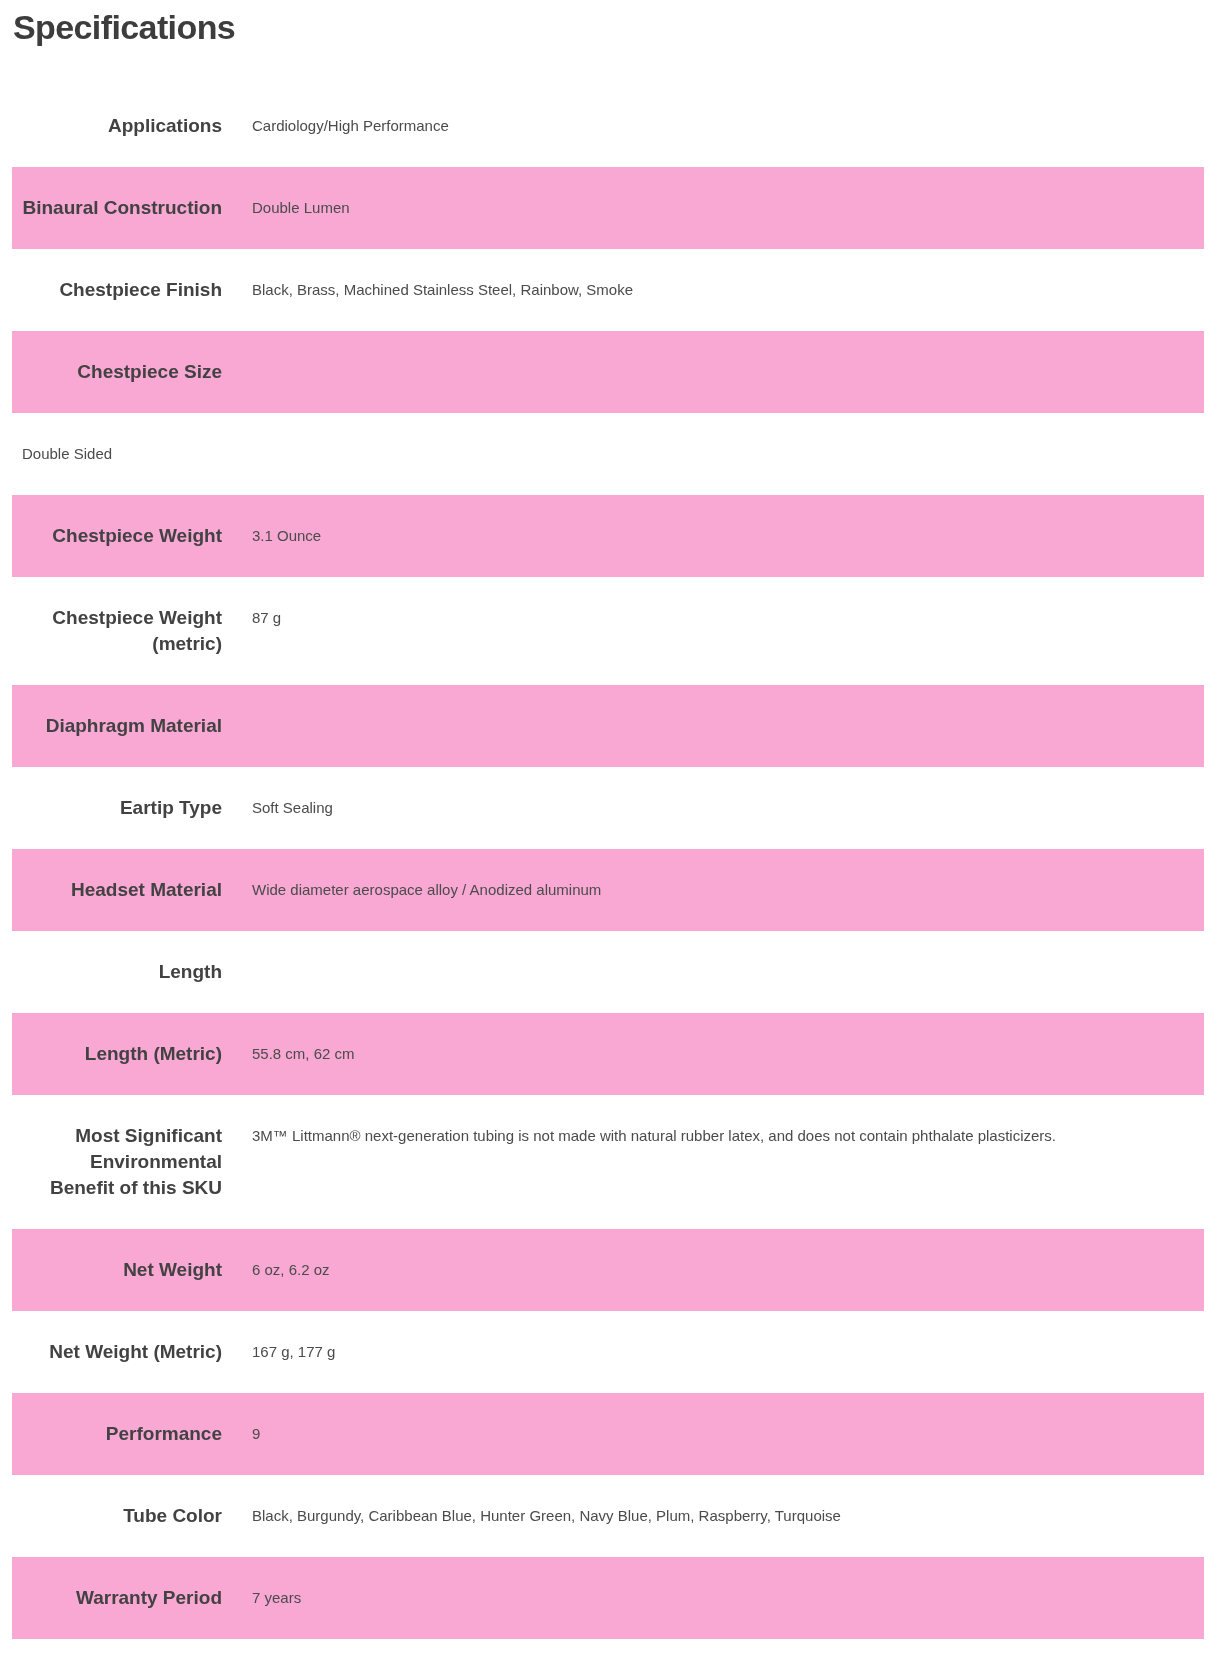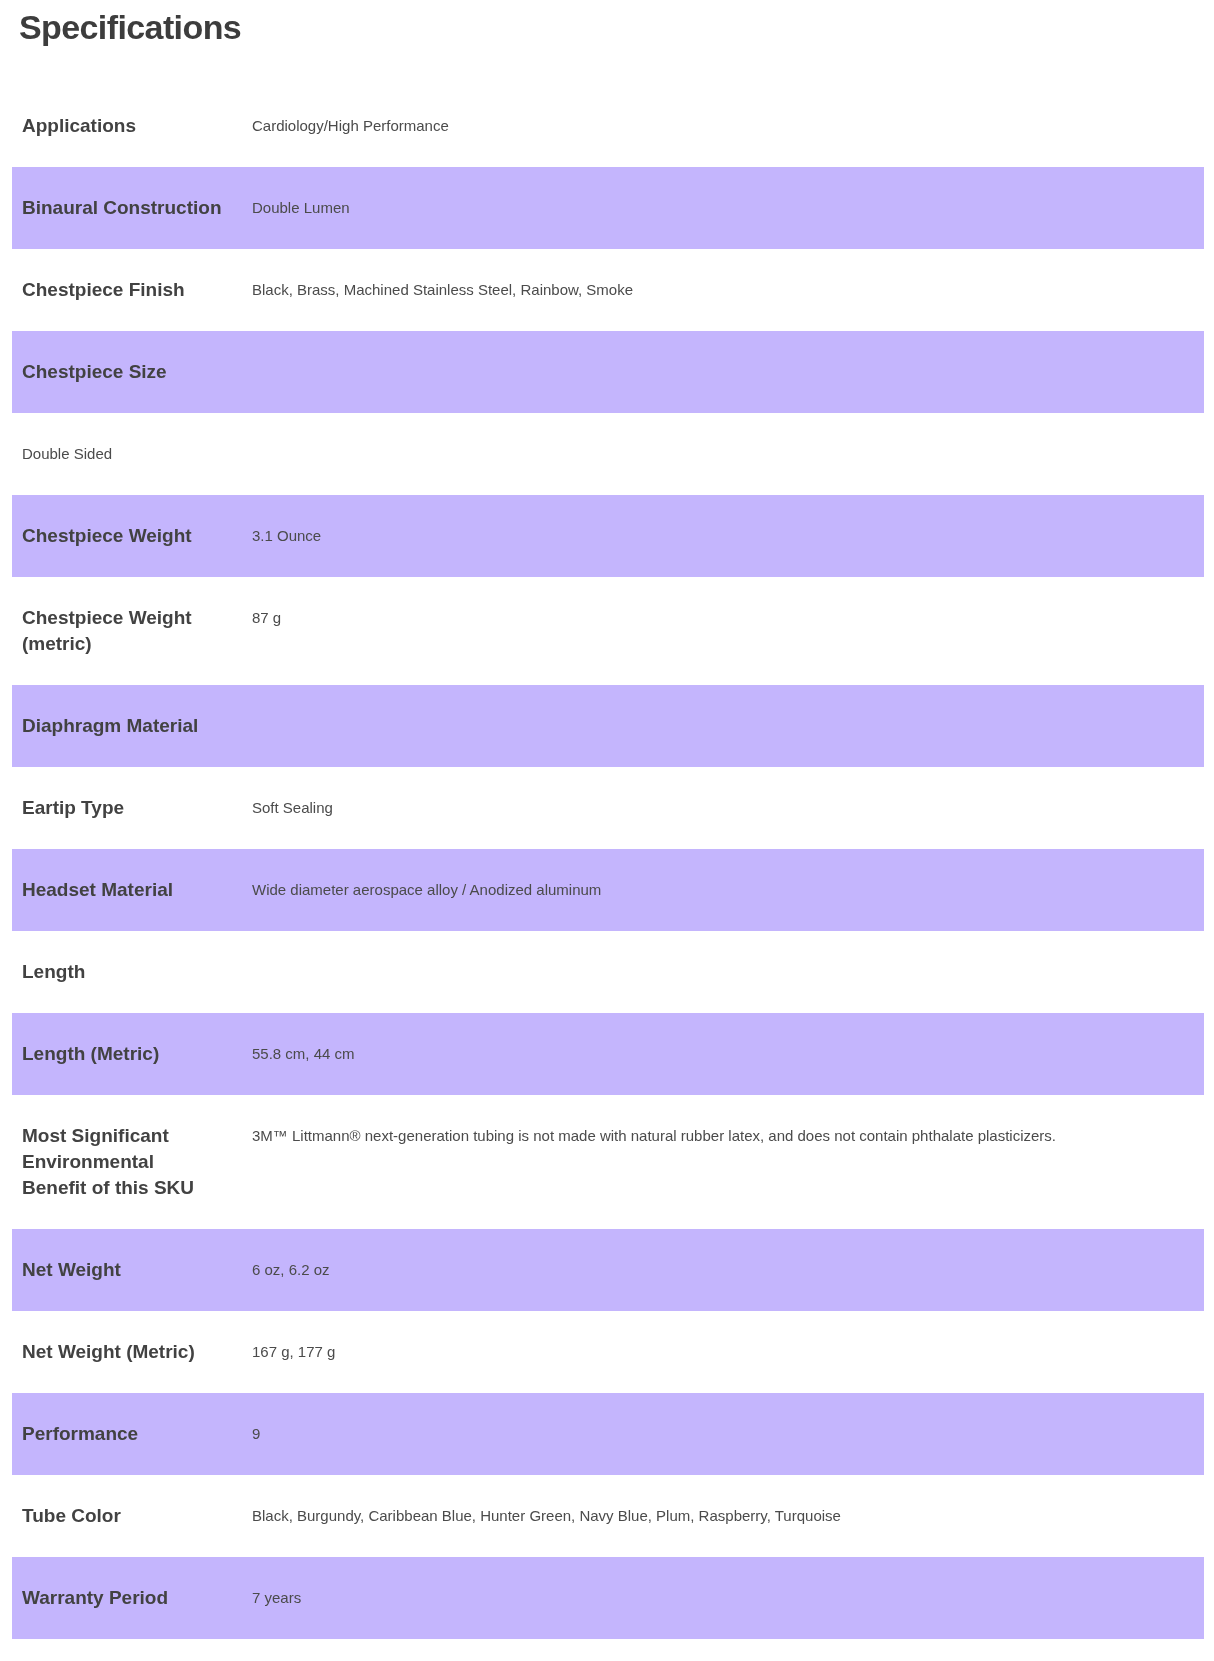--- a/index.html
+++ b/index.html
@@ -11,36 +11,37 @@
     font-family: "Liberation Sans", "DejaVu Sans", sans-serif;
     -webkit-font-smoothing: antialiased;
   }
   .page { padding: 8px 10px 0 12px; }
   .page-title {
     font-size: 34px;
     font-weight: 700;
     letter-spacing: -0.6px;
     line-height: 1.15;
     color: #3d3d3d;
-    margin-left: 7px;
+    margin-left: 1px;
   }
   .spec-table { margin-top: 38px; }
   .spec-row {
     display: grid;
     grid-template-columns: 200px 1fr;
     column-gap: 30px;
     padding: 28px 30px 28px 10px;
     background: #ffffff;
   }
-  .spec-row.alt { background: #c4b5fd; }
+  .spec-row.alt { background: #f9a8d4; }
   .spec-label {
     font-size: 19px;
     line-height: 26px;
     font-weight: 700;
     color: #424242;
+    text-align: right;
   }
   .spec-value {
     font-size: 15px;
     line-height: 26px;
     font-weight: 400;
     color: #4b4b4b;
   }
 </style>
 </head>
 <body>
@@ -95,21 +96,21 @@
     <div class="spec-label">Headset Material</div>
     <div class="spec-value">Wide diameter aerospace alloy / Anodized aluminum</div>
   </div>
 
   <div class="spec-row">
     <div class="spec-label">Length</div>
   </div>
 
   <div class="spec-row alt">
     <div class="spec-label">Length (Metric)</div>
-    <div class="spec-value">55.8 cm, 44 cm</div>
+    <div class="spec-value">55.8 cm, 62 cm</div>
   </div>
 
   <div class="spec-row">
     <div class="spec-label">Most Significant Environmental Benefit of this SKU</div>
     <div class="spec-value">3M™ Littmann® next-generation tubing is not made with natural rubber latex, and does not contain phthalate plasticizers.</div>
   </div>
 
   <div class="spec-row alt">
     <div class="spec-label">Net Weight</div>
     <div class="spec-value">6 oz, 6.2 oz</div>

